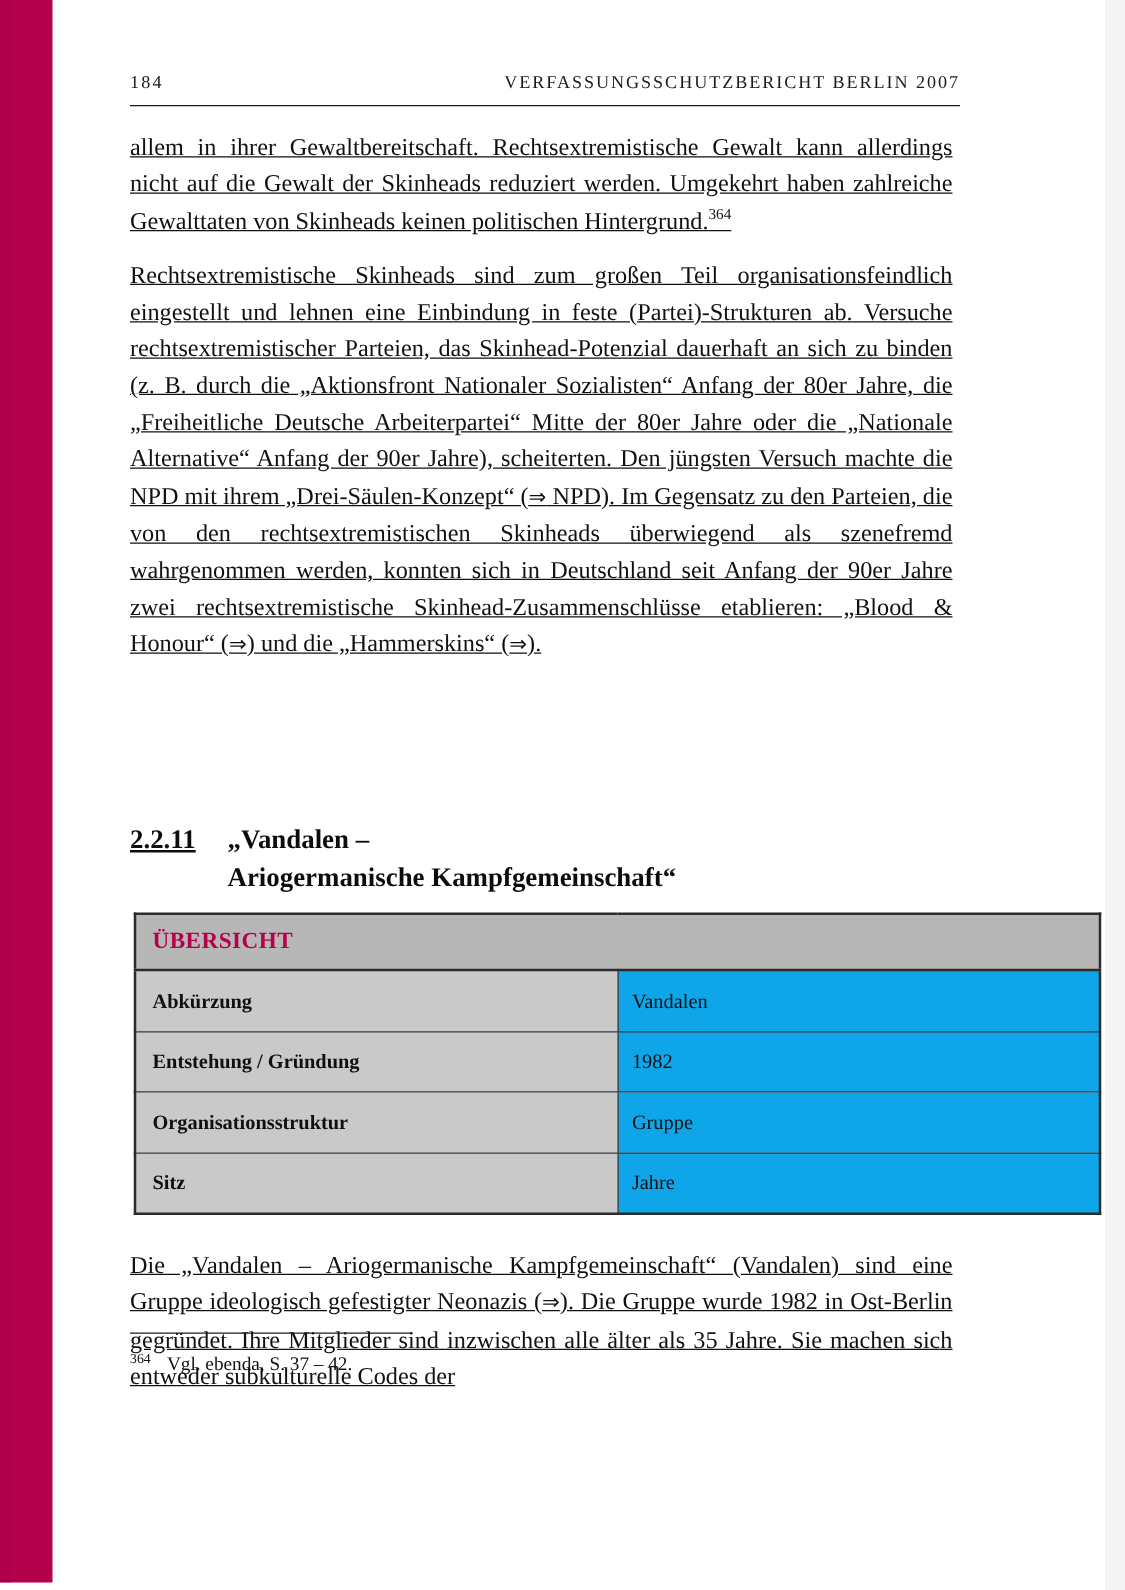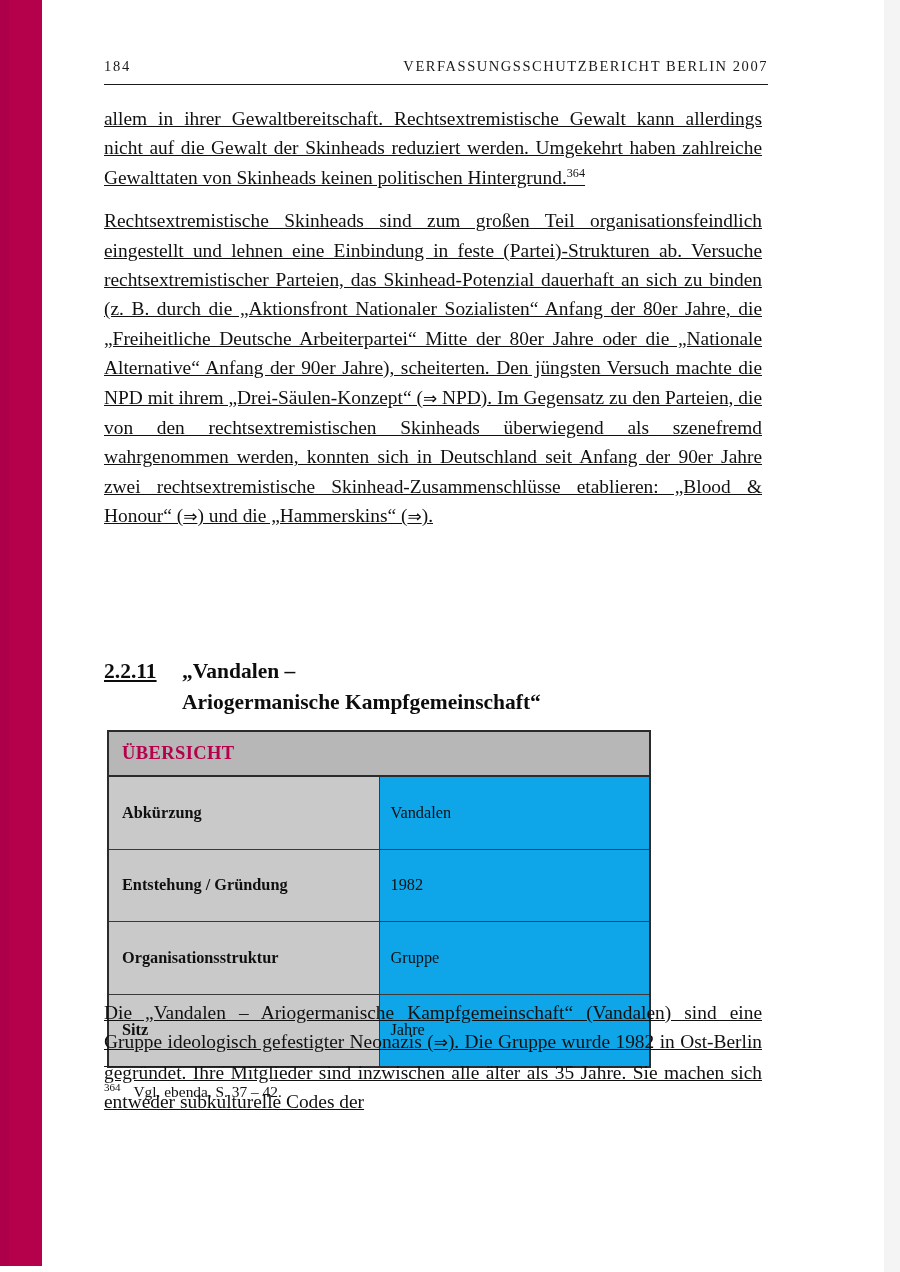--- a/index.html
+++ b/index.html
@@ -138,21 +138,21 @@
     display: inline-block;
     width: 560px;
     vertical-align: top;
   }
 
   
   .overview-table {
     position: absolute;
     left: 3px;
     top: 730px;
-    width: 544px;
+    width: 774px;
     border: 2px solid #2b2b2b;
     border-collapse: collapse;
     table-layout: fixed;
   }
   .overview-table td {
     border: 1px solid #3a3a3a;
     padding: 0;
     vertical-align: middle;
   }
   .ov-head td {
@@ -164,21 +164,21 @@
   .ov-head-label {
     color: #b5004b;
     font-weight: bold;
     font-size: 18.5px;
     letter-spacing: .4px;
   }
   .ov-row td.k {
     background: #c9c9c9;
     width: 202px;
     height: 39.5px;
-    padding: 16px 13px;
+    padding: 4px 13px;
     font-weight: bold;
     font-size: 16.3px;
     color: #101010;
     border-right: 1px solid #3a3a3a;
   }
   .ov-row td.v {
     background: #0ea5e9;
     padding: 1px 11px;
     font-size: 16.3px;
     color: #101010;

